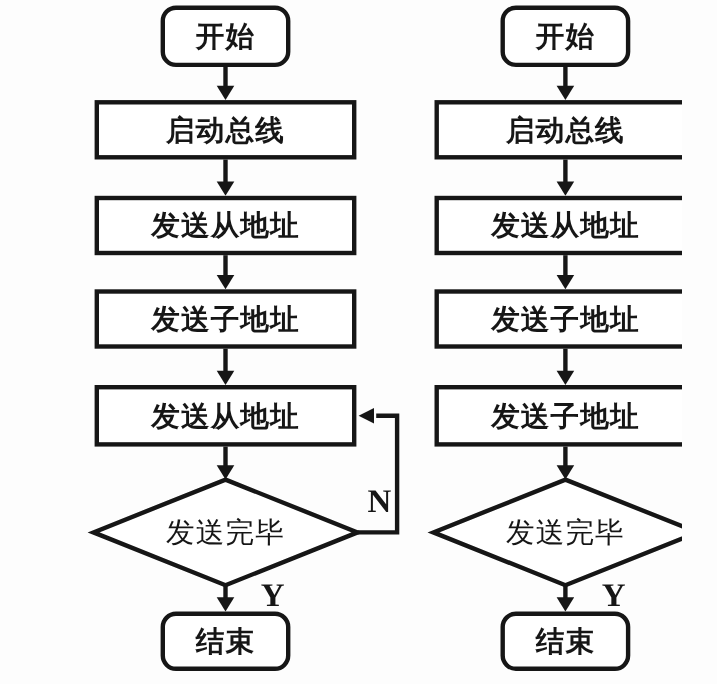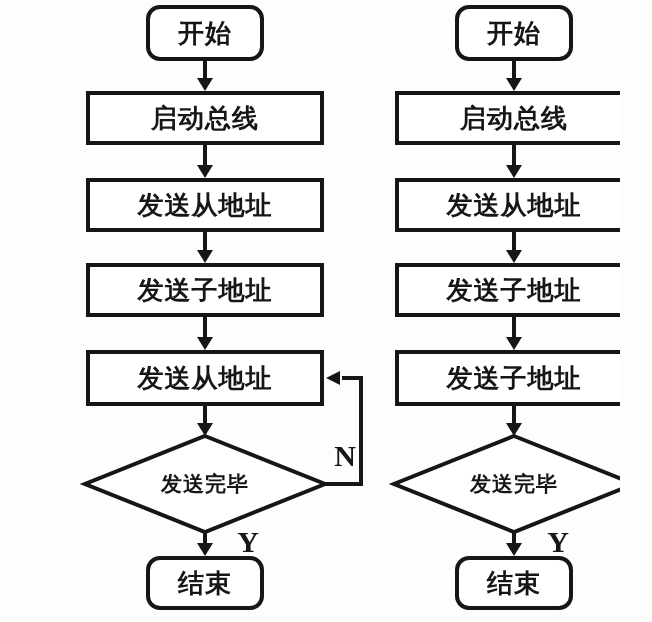--- a/index.html
+++ b/index.html
@@ -34,22 +34,22 @@
   }
   .terminal { border-radius: 14px; }
   .process { }
   .dlabel {
     position: absolute;
     width: 180px;
     height: 34px;
     display: flex;
     align-items: center;
     justify-content: center;
-    font-size: 21px;
-    font-weight: bold;
+    font-size: 26px;
+    font-weight: normal;
     color: var(--ink);
     letter-spacing: 1px;
     z-index: 1;
   }
   .branch {
     position: absolute;
     width: 36px;
     height: 32px;
     display: flex;
     align-items: center;

